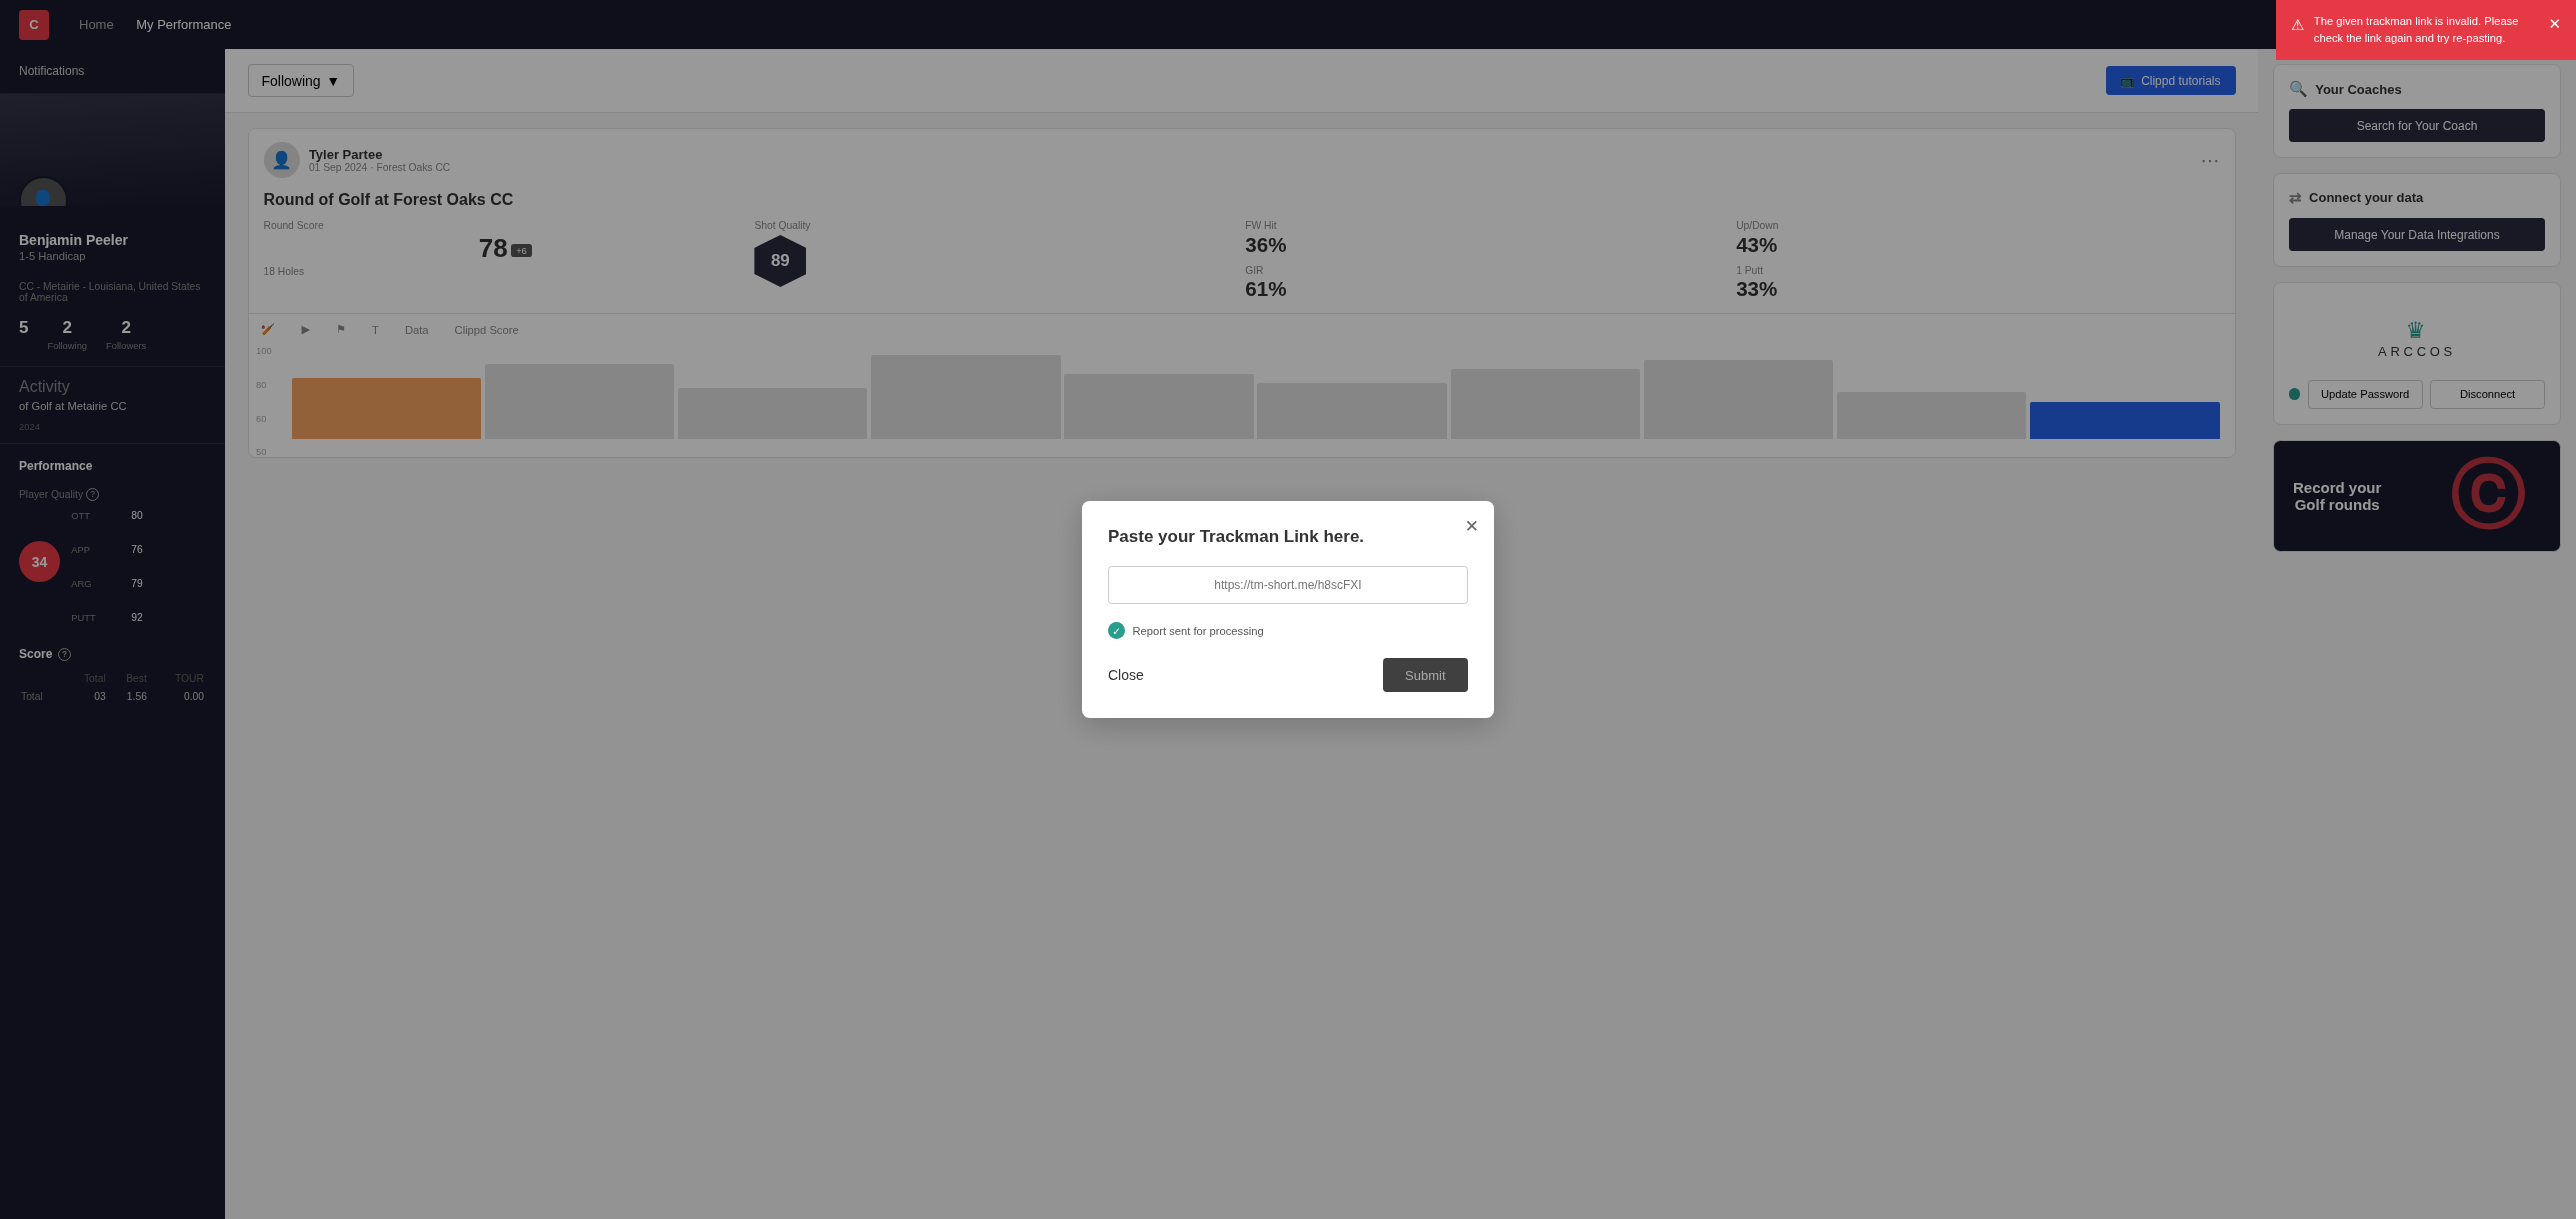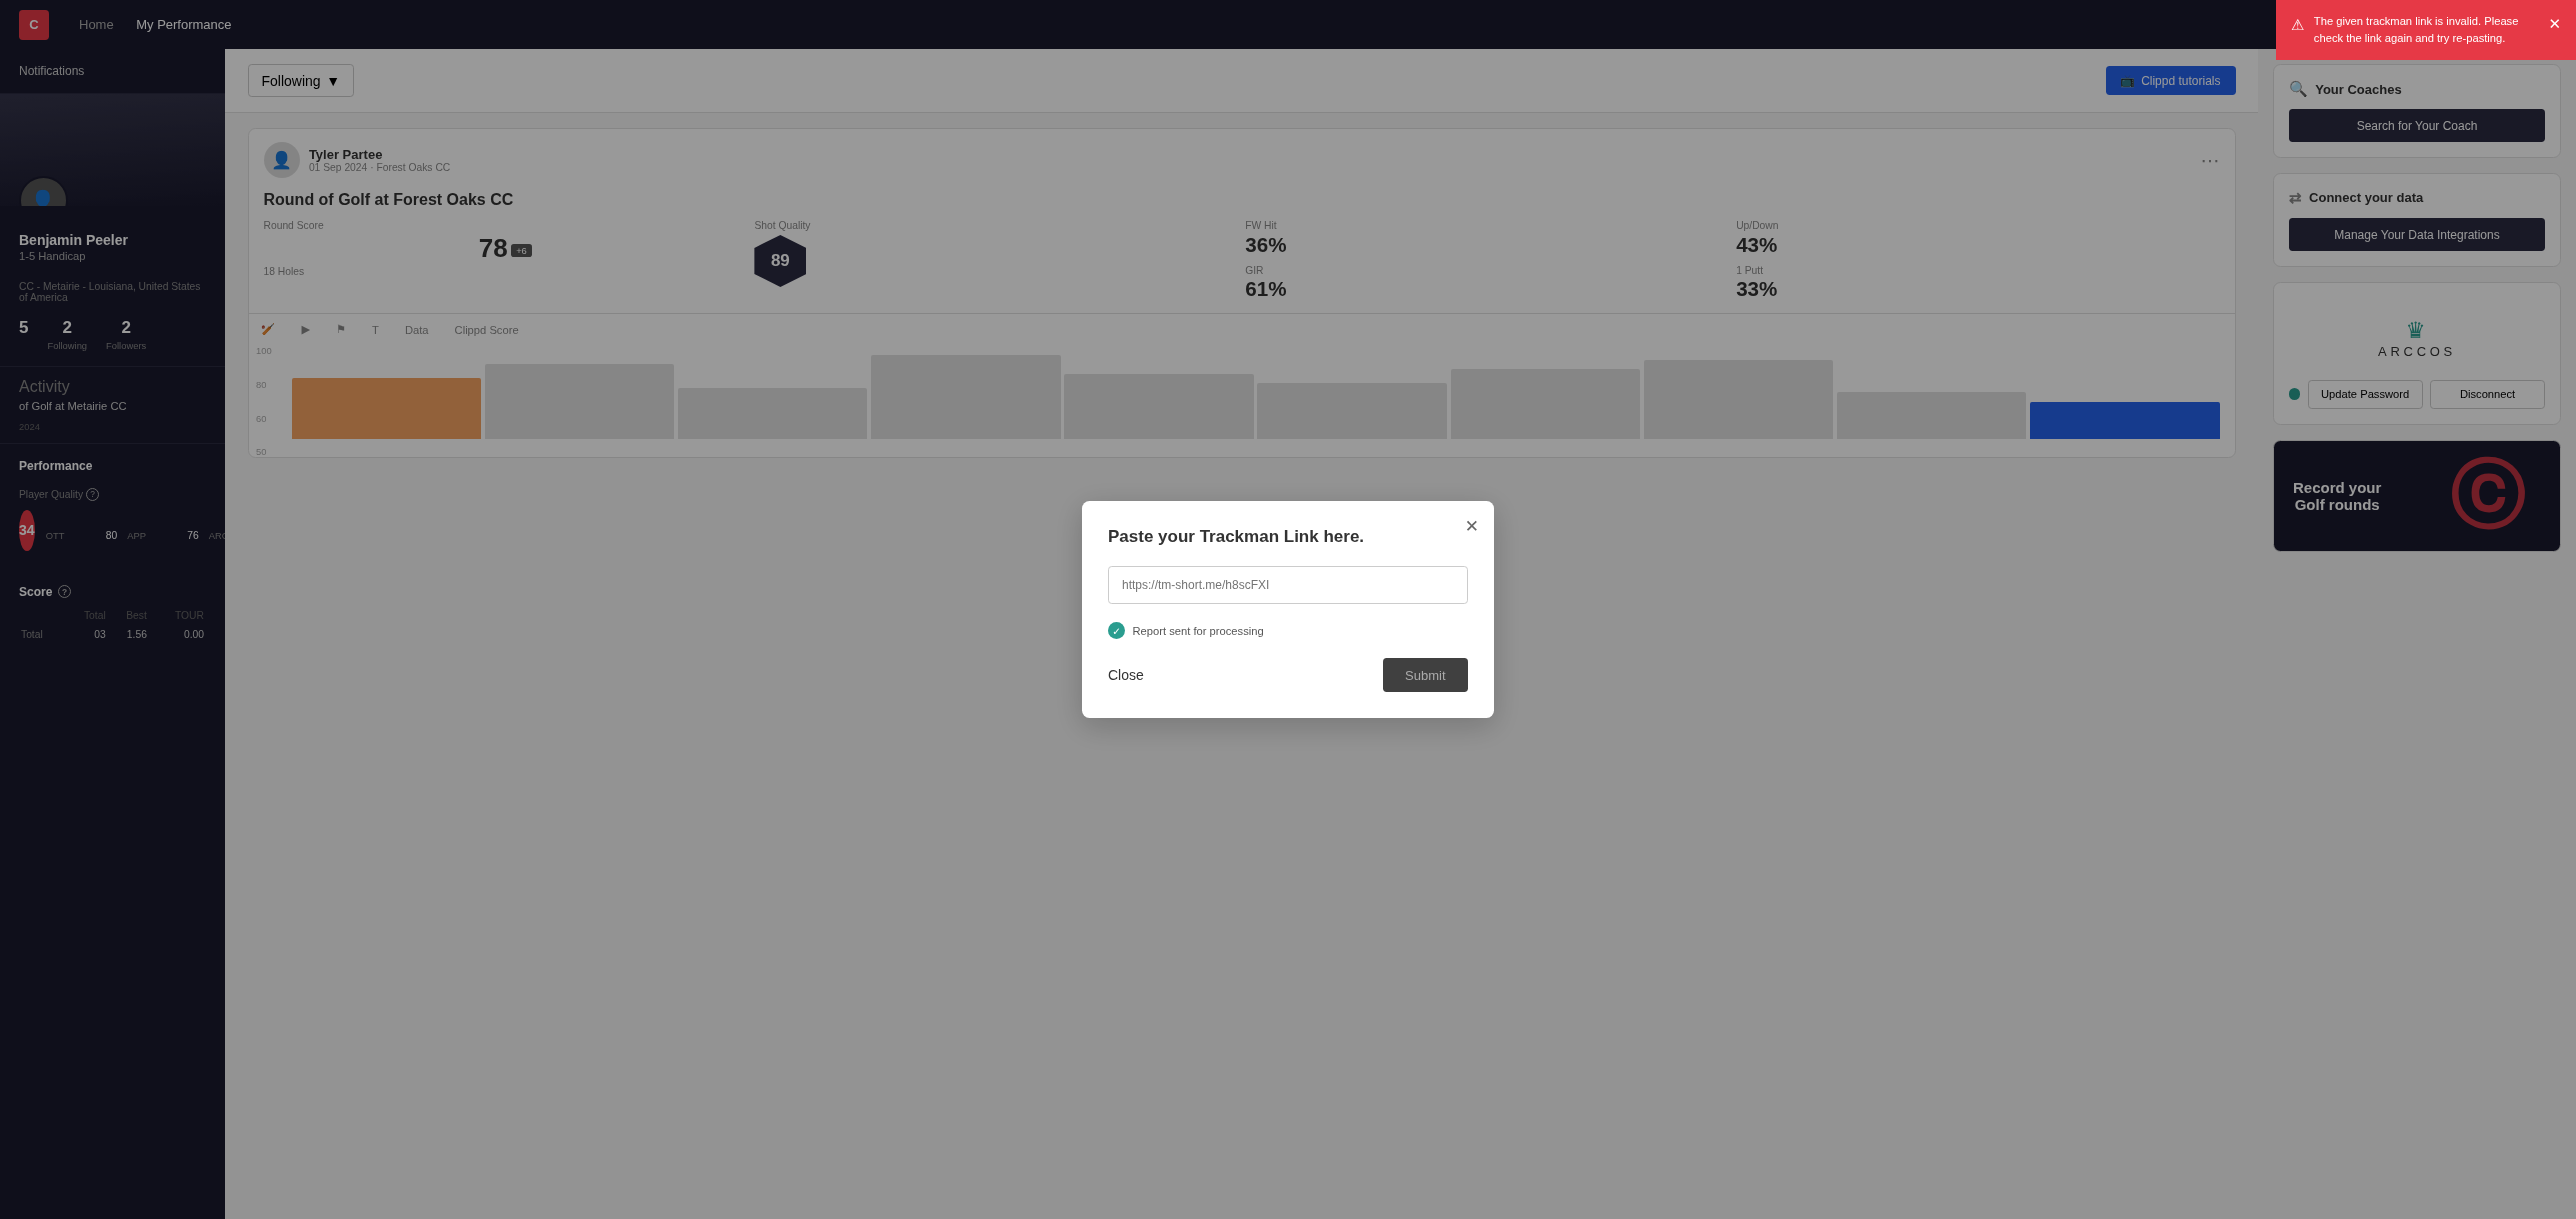--- a/index.html
+++ b/index.html
@@ -109,21 +109,21 @@
     .sidebar-activity-item { font-size: 11.2px; color: #ccc; }
     .sidebar-activity-date { font-size: 9.4px; color: #666; margin-top: 9px; }
     .sidebar-section {
       padding: 15px 19px;
     }
     .sidebar-section-title {
       font-size: 12px; font-weight: bold; color: white;
       margin-bottom: 15px;
     }
     .sidebar-player-quality {
-      display: flex; gap: 10px;
+      display: flex; flex-direction: column; gap: 23px;
     }
     .quality-row {
       display: flex; align-items: center; gap: 7.5px; font-size: 10.3px; color: #ccc;
     }
     .quality-label { width: 34px; font-size: 9.4px; color: #888; }
     .quality-bar-bg { flex: 1; height: 5.6px; background: #2a2a40; border-radius: 2.8px; }
     .quality-bar { height: 5.6px; border-radius: 2.8px; }
     .quality-ott { background: #f4a261; }
     .quality-app { background: #2a9d8f; }
     .quality-arg { background: #e63946; }
@@ -413,20 +413,21 @@
     }
     .modal-input {
       width: 100%;
       border: 0.9px solid #ccc;
       border-radius: 3.7px;
       padding: 11.2px 13px;
       font-size: 12px;
       color: #aaa;
       outline: none;
       margin-bottom: 18px;
+      text-align: center;
     }
     .modal-success {
       display: flex;
       align-items: center;
       gap: 7.5px;
       font-size: 11.2px;
       color: #555;
       margin-bottom: 19px;
     }
     .success-icon {

